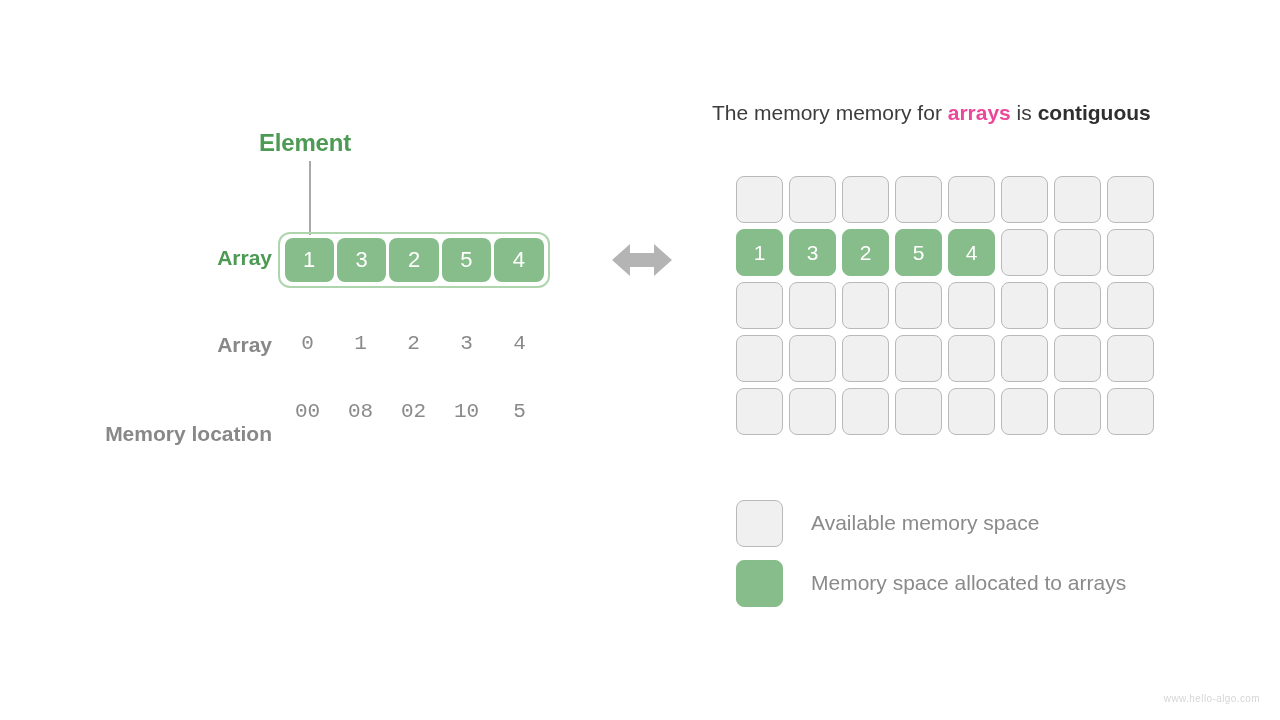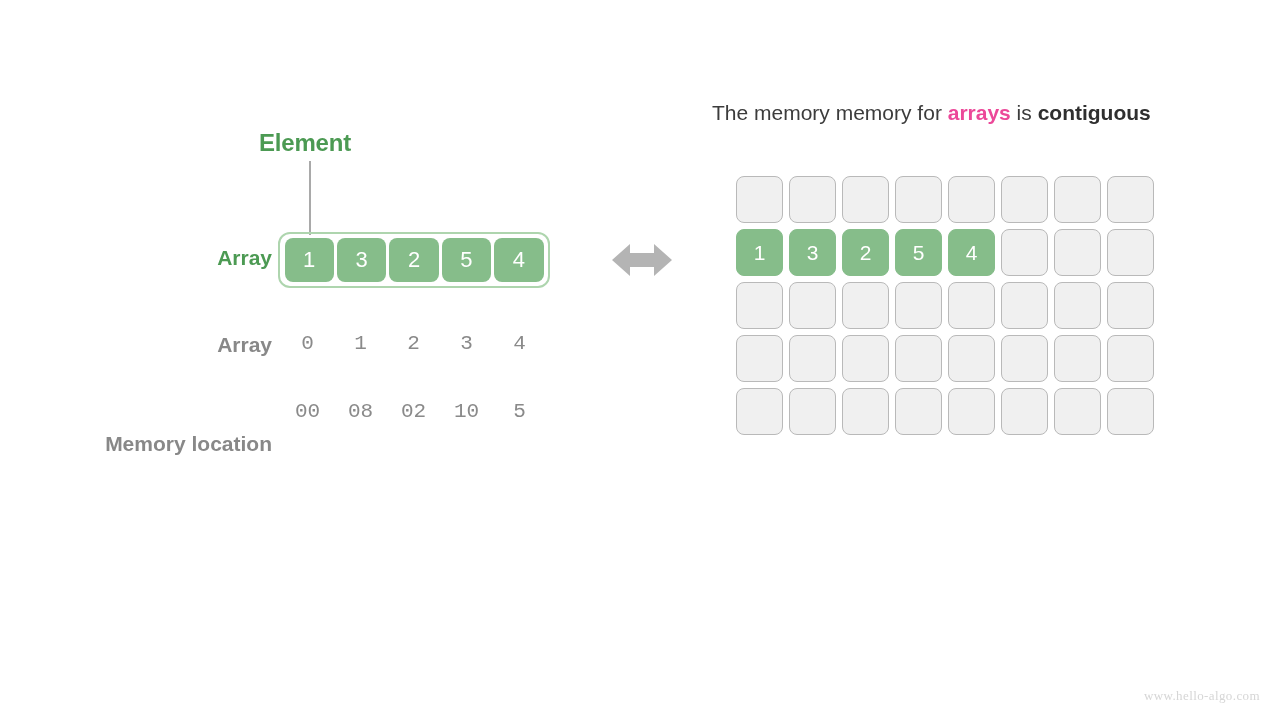--- a/index.html
+++ b/index.html
@@ -52,21 +52,21 @@
     top: 246px;
   }
   .row-label.index-label {
     color: #888888;
     right: 1008px;
     top: 333px;
   }
   .row-label.memloc-label {
     color: #888888;
     right: 1008px;
-    top: 432px;
+    top: 422px;
   }
 
   
   .array-box {
     position: absolute;
     left: 278px;
     top: 232px;
     width: 272px;
     height: 56px;
     border: 2px solid #aed5ae;
@@ -193,22 +193,22 @@
     font-size: 21px;
     color: #8a8a8a;
     white-space: nowrap;
   }
 
   
   .watermark {
     position: absolute;
     right: 20px;
     bottom: 16px;
-    font-family: Liberation Serif, serif;
-    font-size: 13px;
+    font-family: Liberation Sans, sans-serif;
+    font-size: 10px;
     color: #d6d6d6;
     letter-spacing: 0.4px;
   }
 </style>
 </head>
 <body>
 
 <div class="stage">
 
   <div class="element-label">Element</div>
@@ -286,16 +286,26 @@
       <div class="mem-cell free"></div>
       <div class="mem-cell free"></div>
       <div class="mem-cell free"></div>
       <div class="mem-cell free"></div>
       <div class="mem-cell free"></div>
       <div class="mem-cell free"></div>
       <div class="mem-cell free"></div>
       <div class="mem-cell free"></div>
     </div>
 
+  <div class="legend" id="legend">
+      <div class="legend-row">
+        <div class="legend-swatch free"></div>
+        <div class="legend-text">Available memory space</div>
+      </div>
+      <div class="legend-row">
+        <div class="legend-swatch used"></div>
+        <div class="legend-text">Memory space allocated to arrays</div>
+      </div>
+    </div>
 
   <div class="watermark">www.hello-algo.com</div>
 
 </div>
 
 </body></html>

